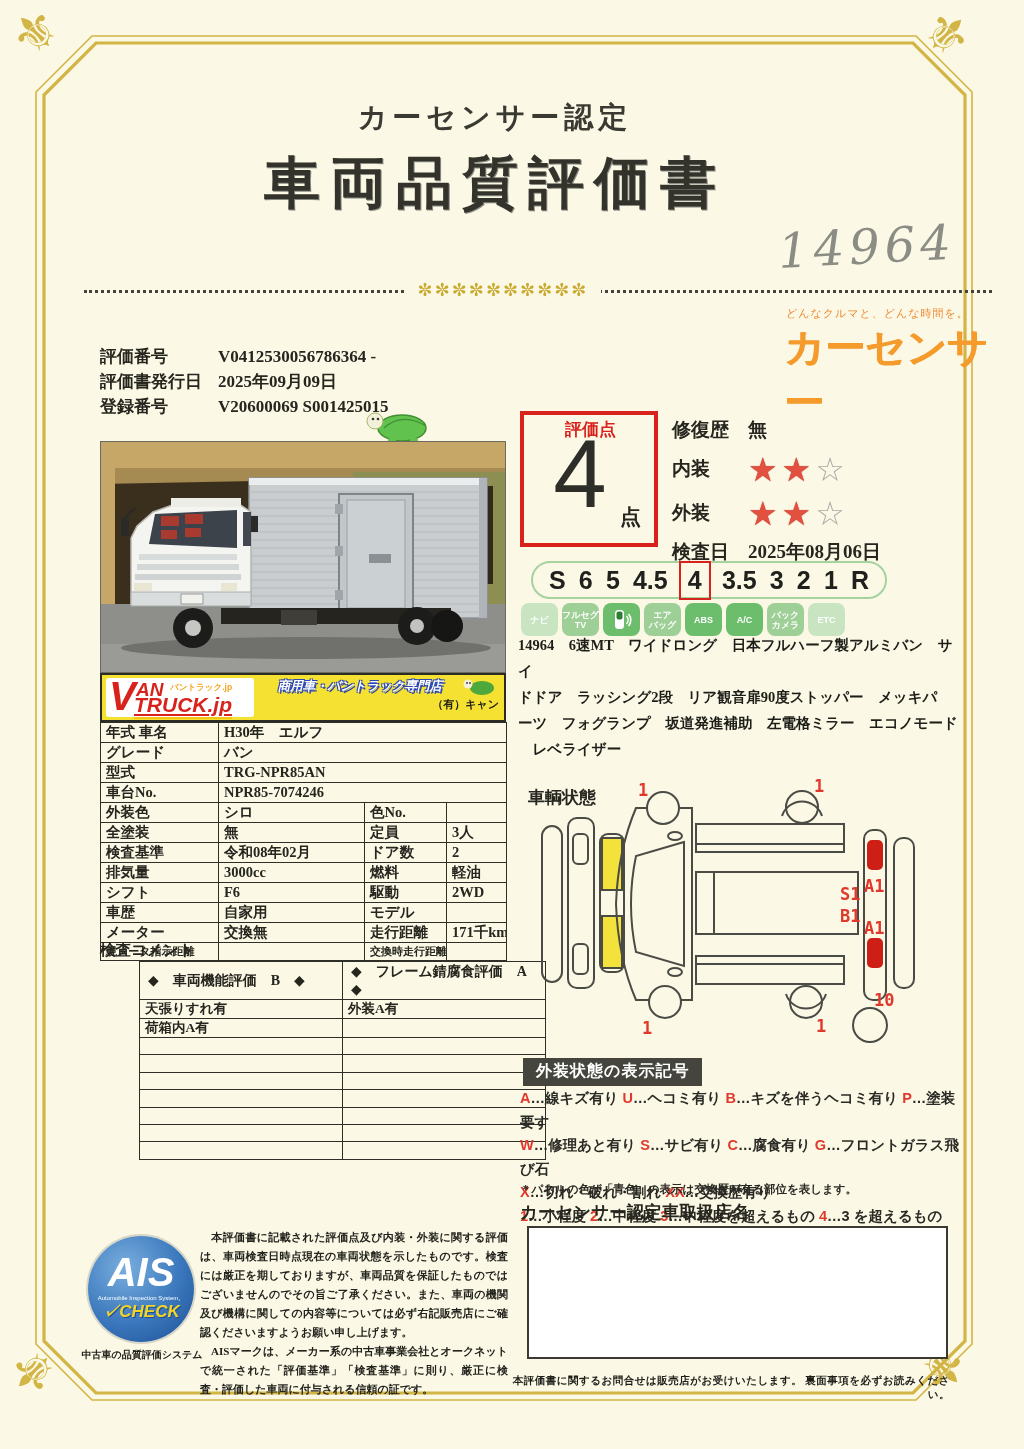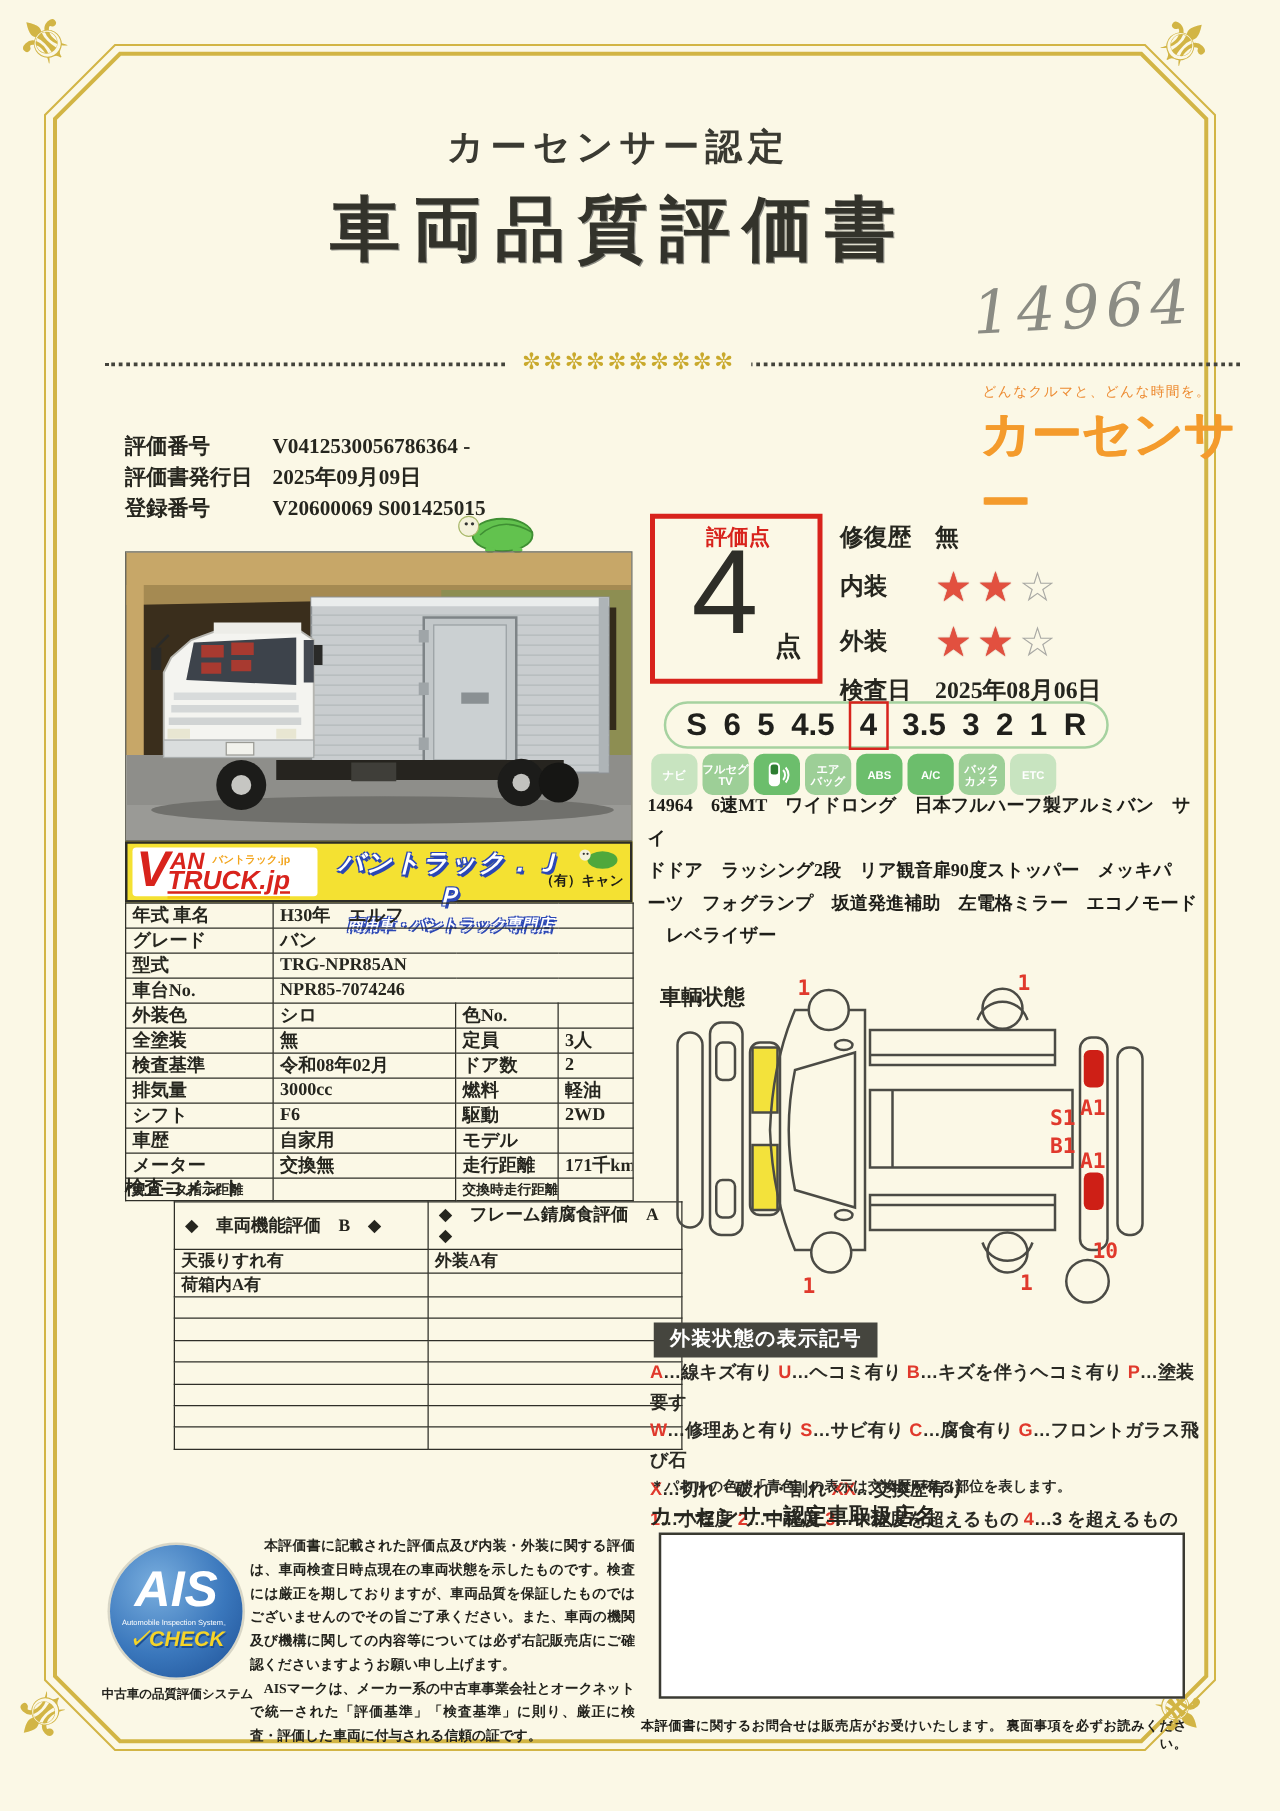--- a/index.html
+++ b/index.html
@@ -256,21 +256,20 @@
   </div>
 
   <div class="abs banner">
     <div class="banner-logo">
       <span class="bl-v">V</span>
       <span class="bl-an">AN</span>
       <span class="bl-small">バントラック.jp</span>
       <span class="bl-truck">TRUCK.jp</span>
     </div>
     <div class="banner-center">
-      <div class="bc1">バントラック．ＪＰ</div>
       <div class="bc2">商用車・バントラック専門店</div>
     </div>
     <div class="banner-turtle">
       <svg width="34" height="20" viewBox="0 0 34 20">
         <ellipse cx="20" cy="11" rx="12" ry="7" fill="#4FA83C"></ellipse>
         <circle cx="6" cy="7" r="4.5" fill="#F4F1DA"></circle>
           <circle cx="5" cy="6" r="0.9" fill="#333"></circle>
           <circle cx="8" cy="6" r="0.9" fill="#333"></circle>
       </svg>
     </div>

